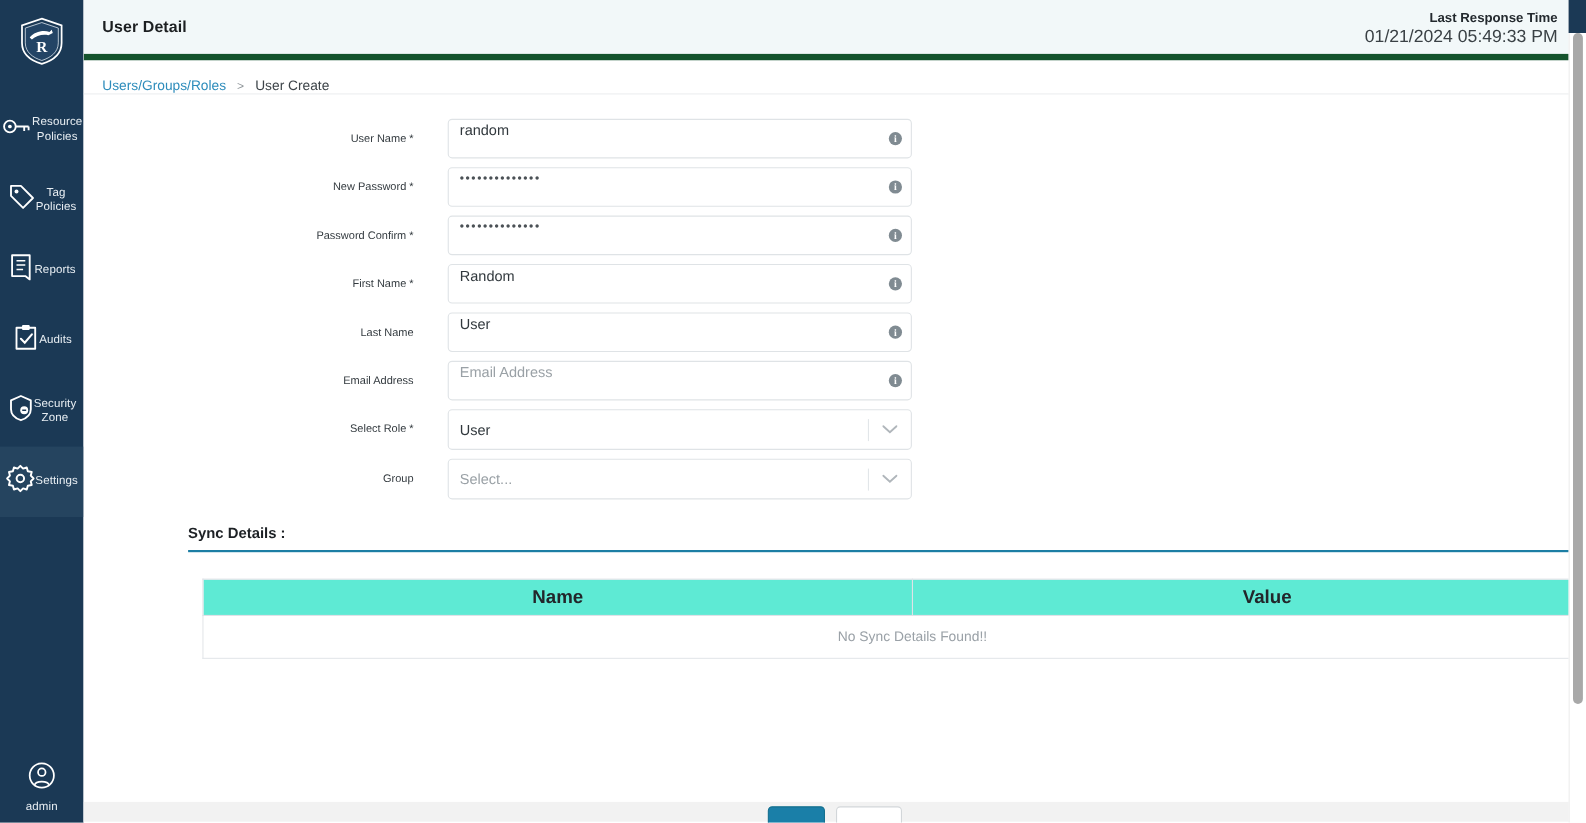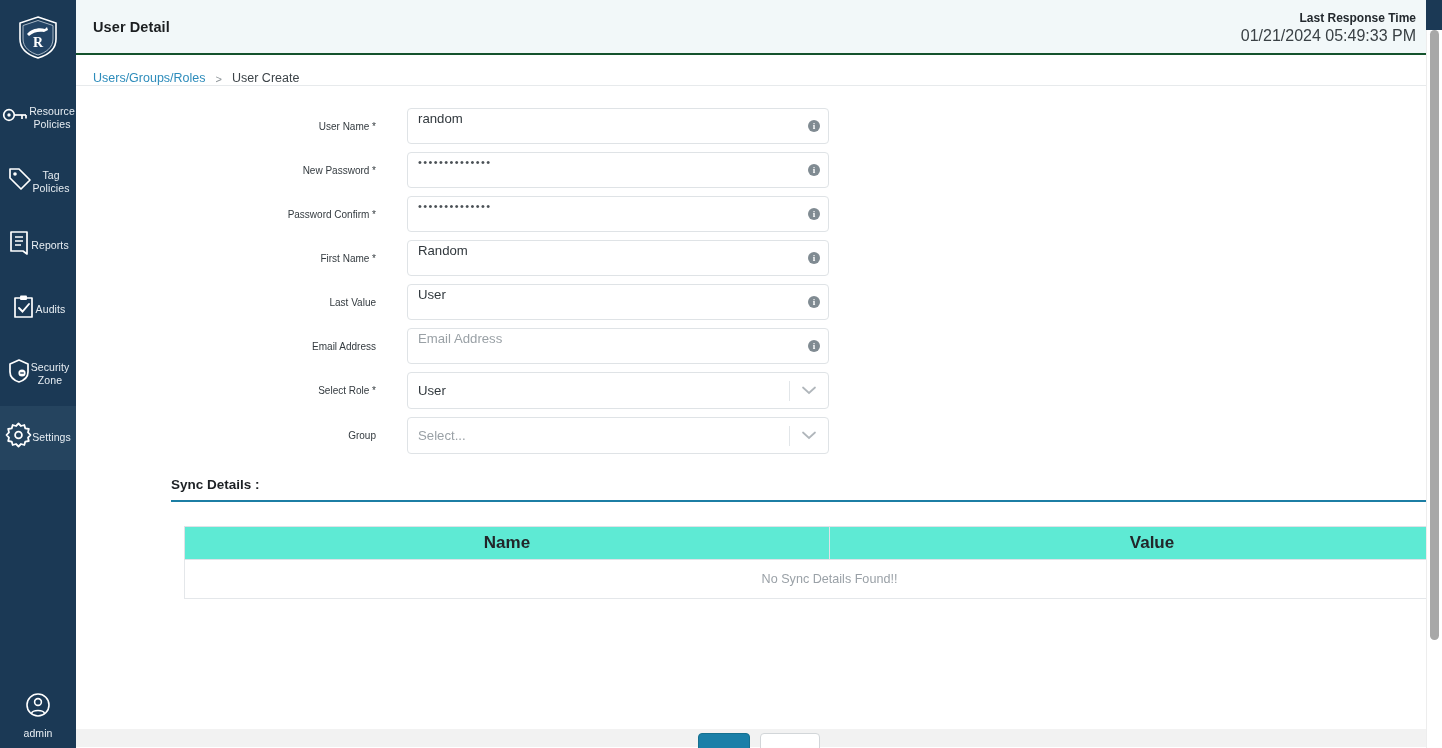--- a/index.html
+++ b/index.html
@@ -43,21 +43,21 @@
     display: flex; flex-direction: column; align-items: center;
     cursor: pointer;
   }
   .sidebar-bottom .nav-label { margin-top: 4px; }
 
   
   .main { flex: 1 1 auto; height: 748px; position: relative; background:#fff; overflow:hidden; }
 
   .topbar {
     height: 55px; background: #f2f8f9;
-    border-bottom: 2px solid #14532d;
+    border-bottom: 6px solid #14532d;
     display: flex; align-items: center; justify-content: space-between;
     padding: 0 26px 0 17px;
   }
   .page-title { font-size: 14.5px; font-weight: bold; color: #1c1f21; letter-spacing: .1px; }
   .resp-block { text-align: right; line-height: 17px; }
   .resp-title { font-size: 12px; font-weight: bold; color: #23292e; }
   .resp-time  { font-size: 16px; color: #3a4145; }
 
   .crumbbar {
     height: 31px; background: #fff;
@@ -305,21 +305,21 @@
 
         <div class="row">
           <div class="row-label">First Name *</div>
           <div class="field-wrap">
             <div class="field">Random</div>
             <span class="info-icon">i</span>
           </div>
         </div>
 
         <div class="row">
-          <div class="row-label">Last Value</div>
+          <div class="row-label">Last Name</div>
           <div class="field-wrap">
             <div class="field">User</div>
             <span class="info-icon">i</span>
           </div>
         </div>
 
         <div class="row">
           <div class="row-label">Email Address</div>
           <div class="field-wrap">
             <div class="field ph">Email Address</div>

